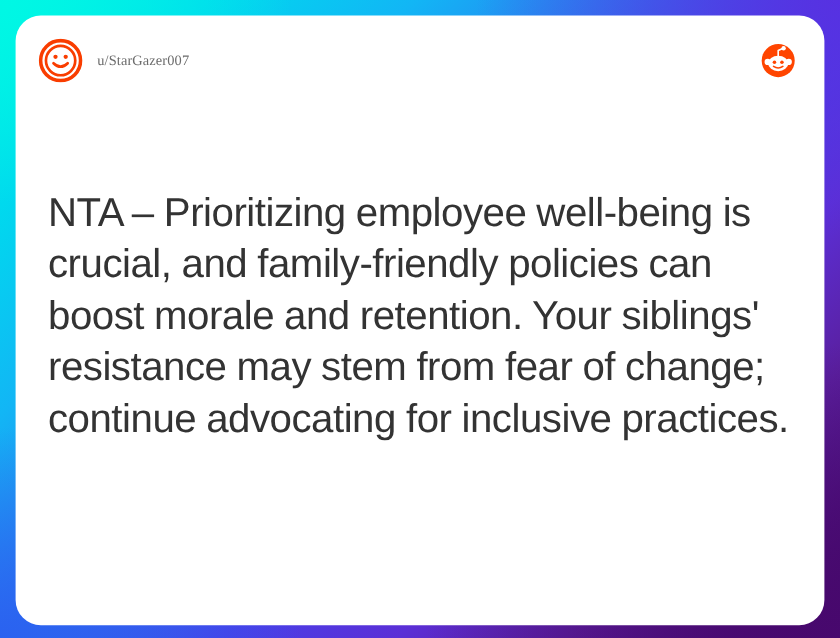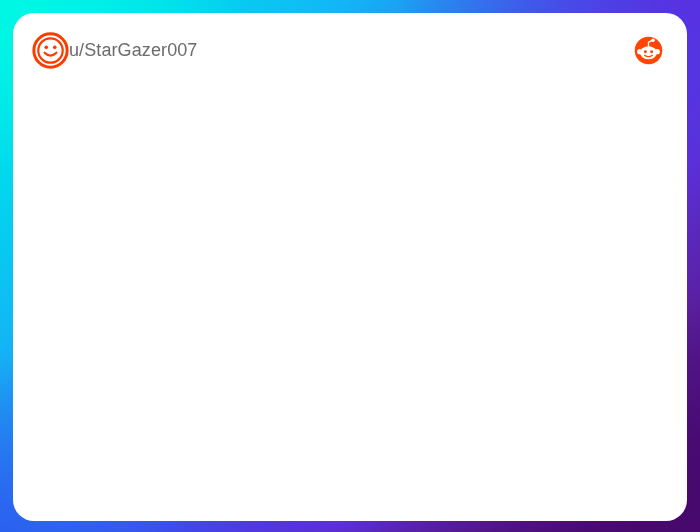--- a/index.html
+++ b/index.html
@@ -66,25 +66,26 @@
   }
 
   .avatar {
     width: 37px;
     height: 37px;
     flex: 0 0 auto;
     display: block;
   }
 
   .username {
-    font-size: 18px;
+    margin-left: 12px;
+    font-size: 12px;
     color: #6b6b6b;
     letter-spacing: 0.1px;
     white-space: nowrap;
-    font-family: Liberation Sans, sans-serif;
+    font-family: Liberation Serif, serif;
   }
 
   .header-spacer { flex: 1 1 auto; }
 
   .brand-logo {
     width: 29px;
     height: 29px;
     flex: 0 0 auto;
     display: block;
   }
@@ -140,14 +141,17 @@
       <circle cx="32.1" cy="21.6" r="3.6" fill="#ffffff"></circle>
 
       <circle cx="15.7" cy="21.8" r="2.05" fill="#ff4500"></circle>
       <circle cx="24.3" cy="21.8" r="2.05" fill="#ff4500"></circle>
 
       <path d="M14.6 26.6 Q20 30.4 25.4 26.6" fill="none" stroke="#ff4500" stroke-width="1.75" stroke-linecap="round"></path>
     </svg>
 
   </div>
 
+  <div class="card-body">
+    <p class="body-text">NTA – Prioritizing employee well-being is crucial, and family-friendly policies can boost morale and retention. Your siblings' resistance may stem from fear of change; continue advocating for inclusive practices.</p>
+  </div>
 
 </div>
 
 </body></html>

